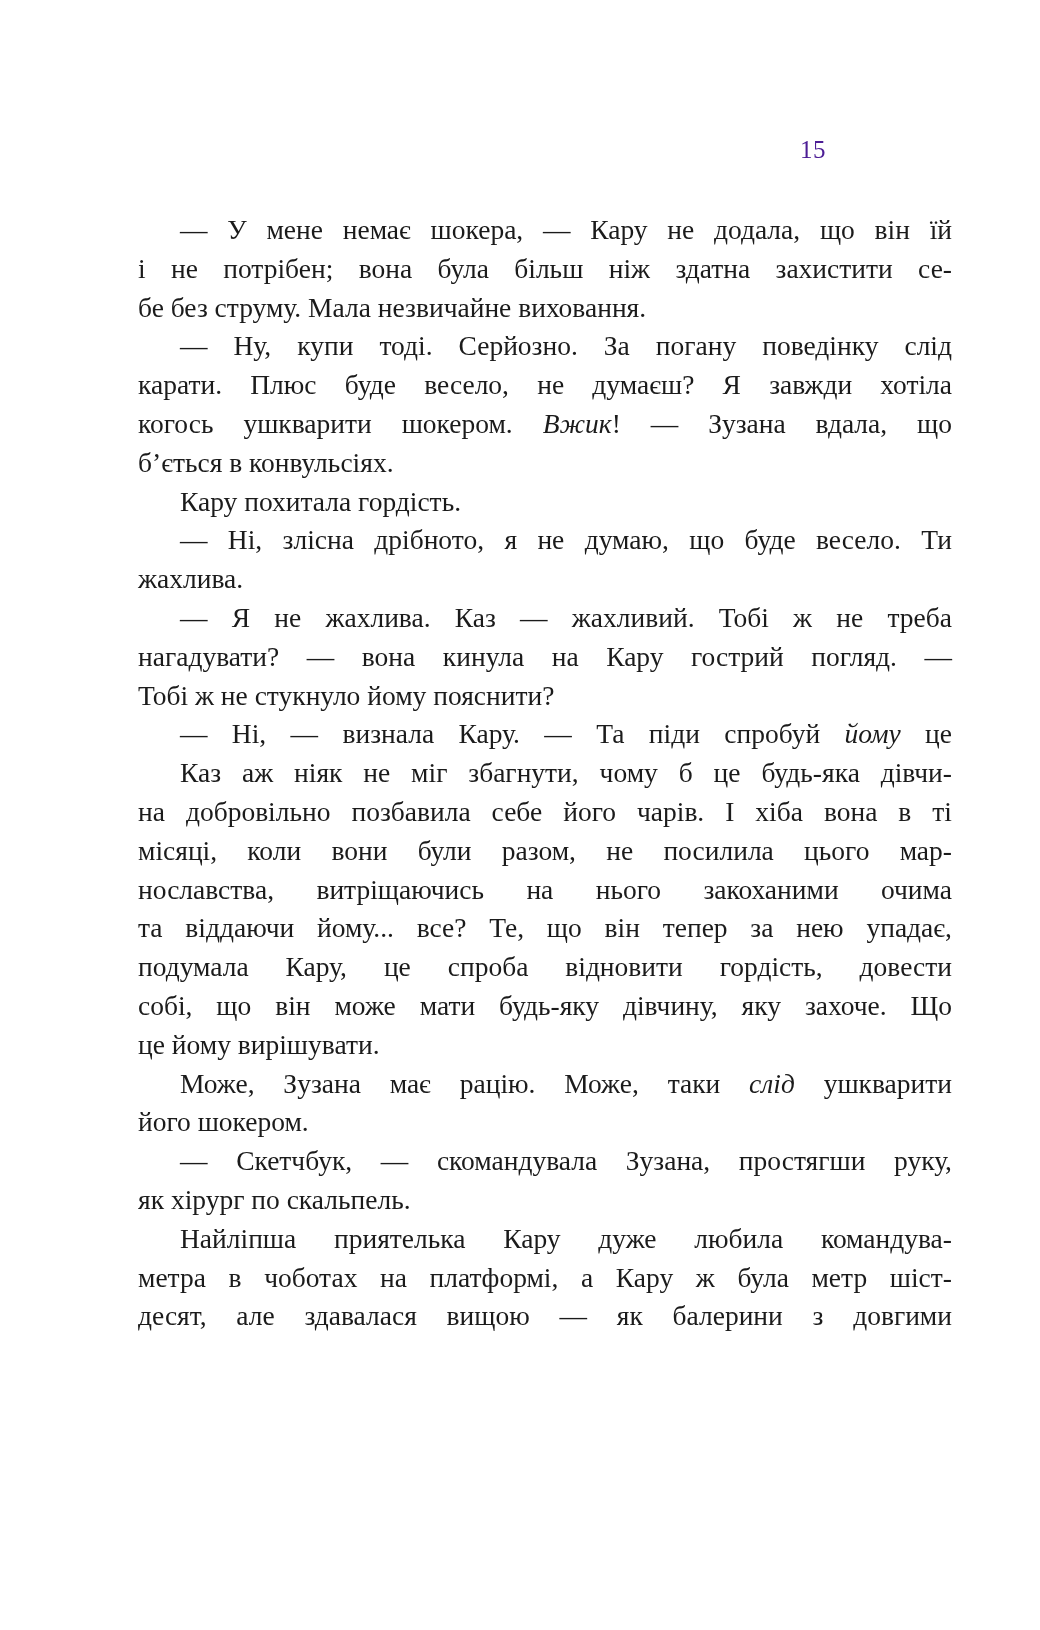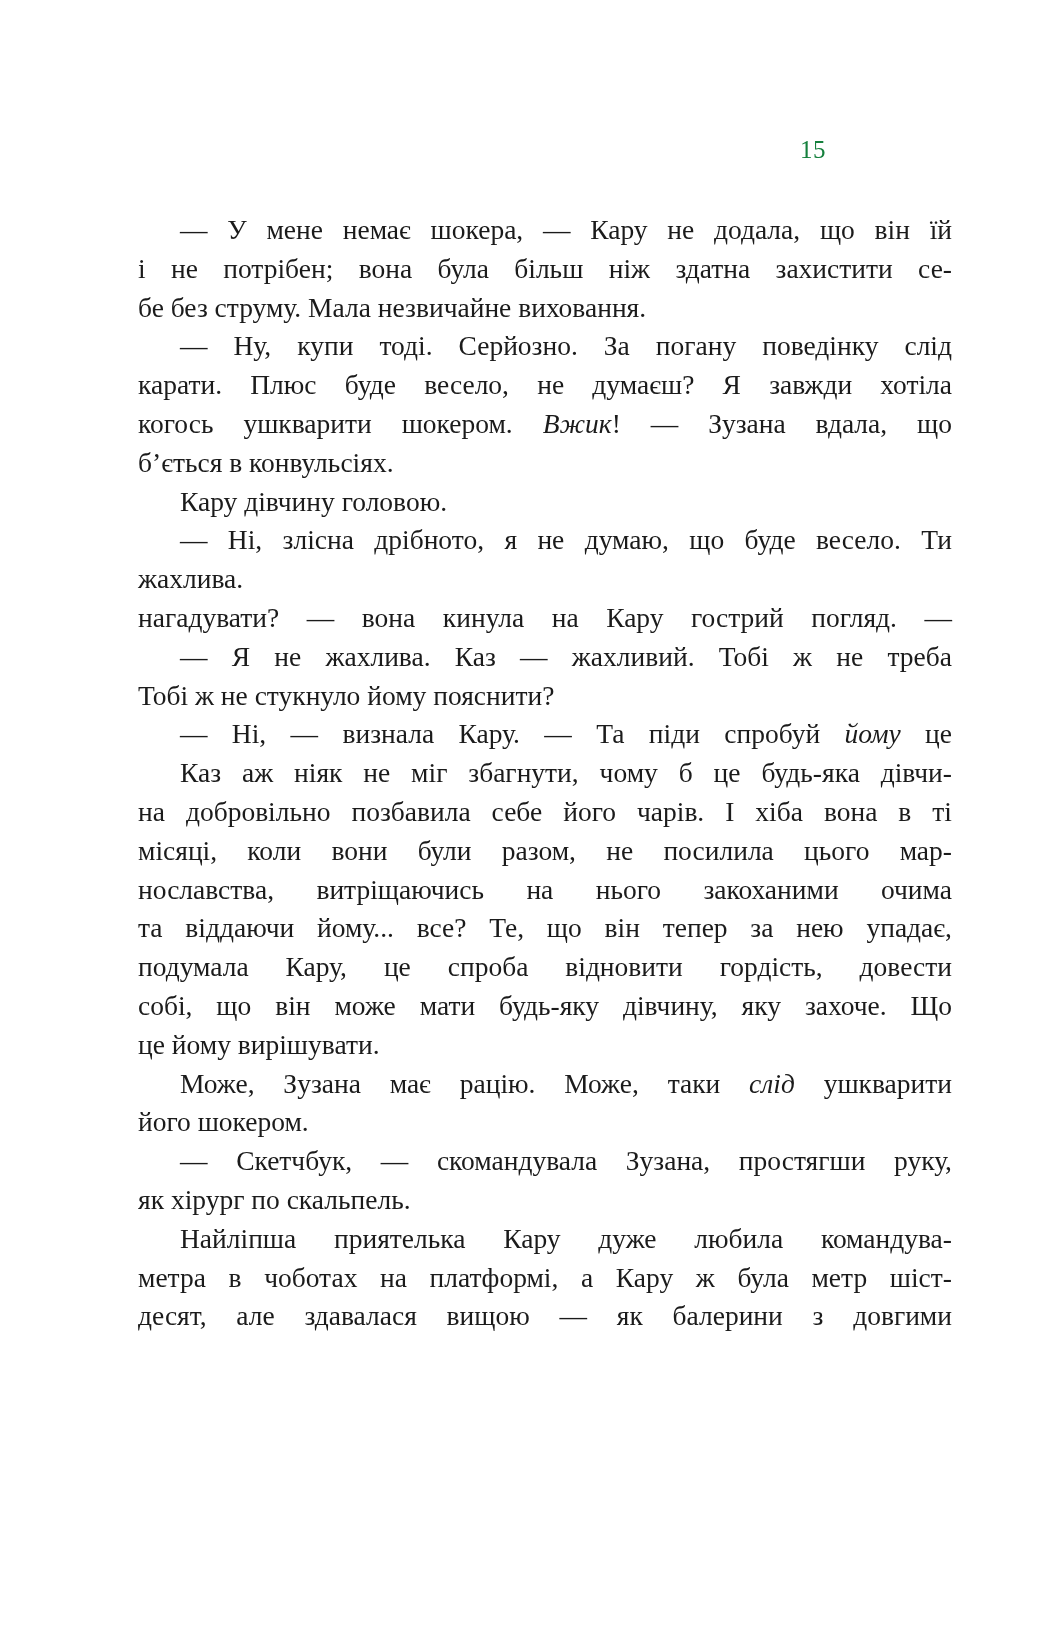--- a/index.html
+++ b/index.html
@@ -15,21 +15,21 @@
     color: #1b1b1b;
     font-family: "Liberation Serif", "DejaVu Serif", serif;
     overflow: hidden;
   }
   .page-number {
     position: absolute;
     top: 136px;
     left: 800px;
     font-size: 25px;
     line-height: 28px;
-    color: #15803d;
+    color: #4c1d95;
     letter-spacing: 0.5px;
   }
   .text-block {
     position: absolute;
     top: 211px;
     left: 114px;
     width: 814px;
     font-size: 27.5px;
     line-height: 38.8px;
     margin-left: 24px;
@@ -55,25 +55,25 @@
 <div class="page">
   <div class="page-number">15</div>
   <div class="text-block">
       <div class="line indent just">— У мене немає шокера, — Кару не додала, що він їй</div>
       <div class="line just">і не потрібен; вона була більш ніж здатна захистити се-</div>
       <div class="line">бе без струму. Мала незвичайне виховання.</div>
       <div class="line indent just">— Ну, купи тоді. Серйозно. За погану поведінку слід</div>
       <div class="line just">карати. Плюс буде весело, не думаєш? Я завжди хотіла</div>
       <div class="line just">когось ушкварити шокером. <span class="em">Вжик</span>! — Зузана вдала, що</div>
       <div class="line">б’ється в конвульсіях.</div>
-      <div class="line indent">Кару дівчину головою.</div>
+      <div class="line indent">Кару похитала гордість.</div>
       <div class="line indent just">— Ні, злісна дрібното, я не думаю, що буде весело. Ти</div>
       <div class="line">жахлива.</div>
+      <div class="line indent just">— Я не жахлива. Каз — жахливий. Тобі ж не треба</div>
       <div class="line just">нагадувати? — вона кинула на Кару гострий погляд. —</div>
-      <div class="line indent just">— Я не жахлива. Каз — жахливий. Тобі ж не треба</div>
       <div class="line">Тобі ж не стукнуло йому пояснити?</div>
       <div class="line indent just">— Ні, — визнала Кару. — Та піди спробуй <span class="em">йому</span> це</div>
       <div class="line indent just">Каз аж ніяк не міг збагнути, чому б це будь-яка дівчи-</div>
       <div class="line just">на добровільно позбавила себе його чарів. І хіба вона в ті</div>
       <div class="line just">місяці, коли вони були разом, не посилила цього мар-</div>
       <div class="line just">нославства, витріщаючись на нього закоханими очима</div>
       <div class="line just">та віддаючи йому... все? Те, що він тепер за нею упадає,</div>
       <div class="line just">подумала Кару, це спроба відновити гордість, довести</div>
       <div class="line just">собі, що він може мати будь-яку дівчину, яку захоче. Що</div>
       <div class="line">це йому вирішувати.</div>

